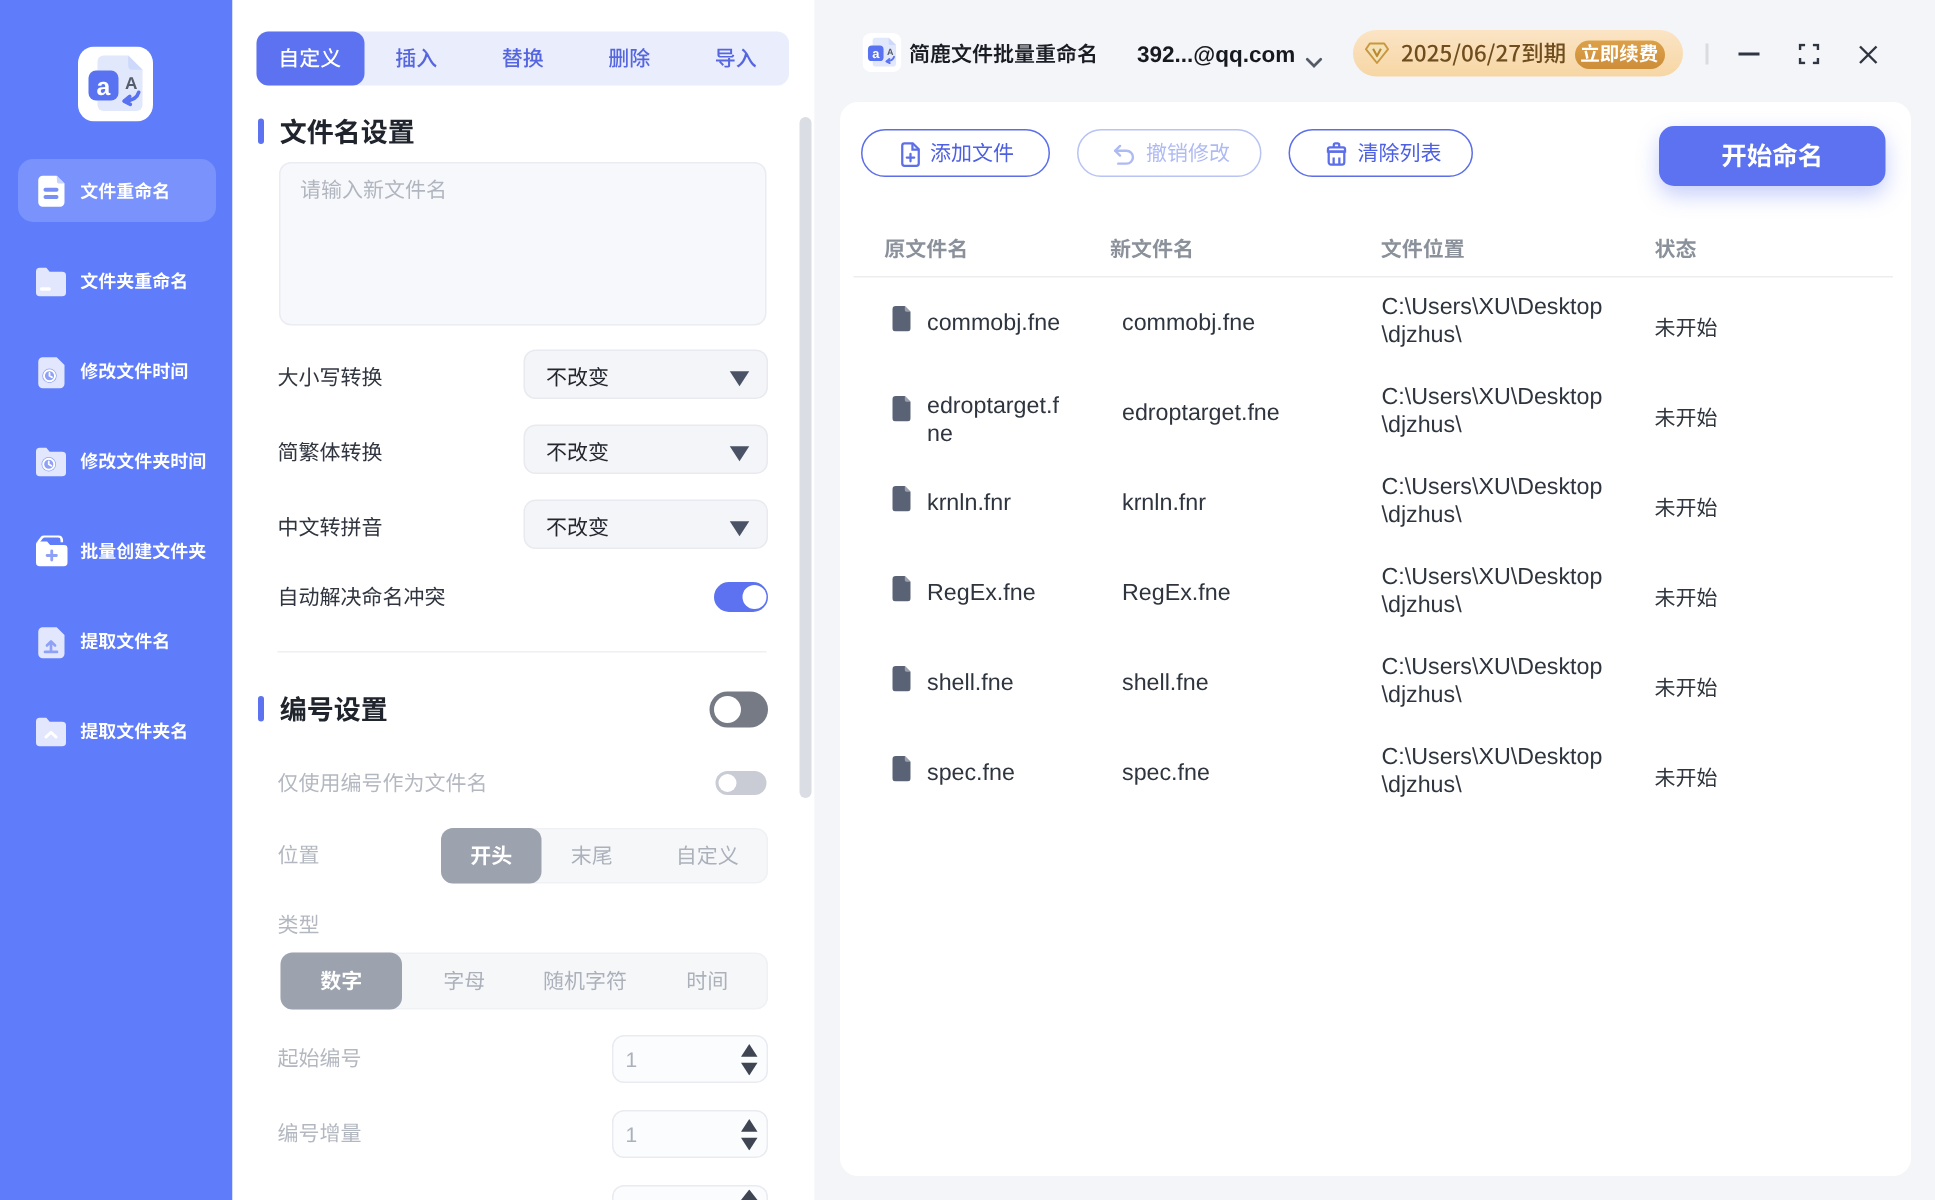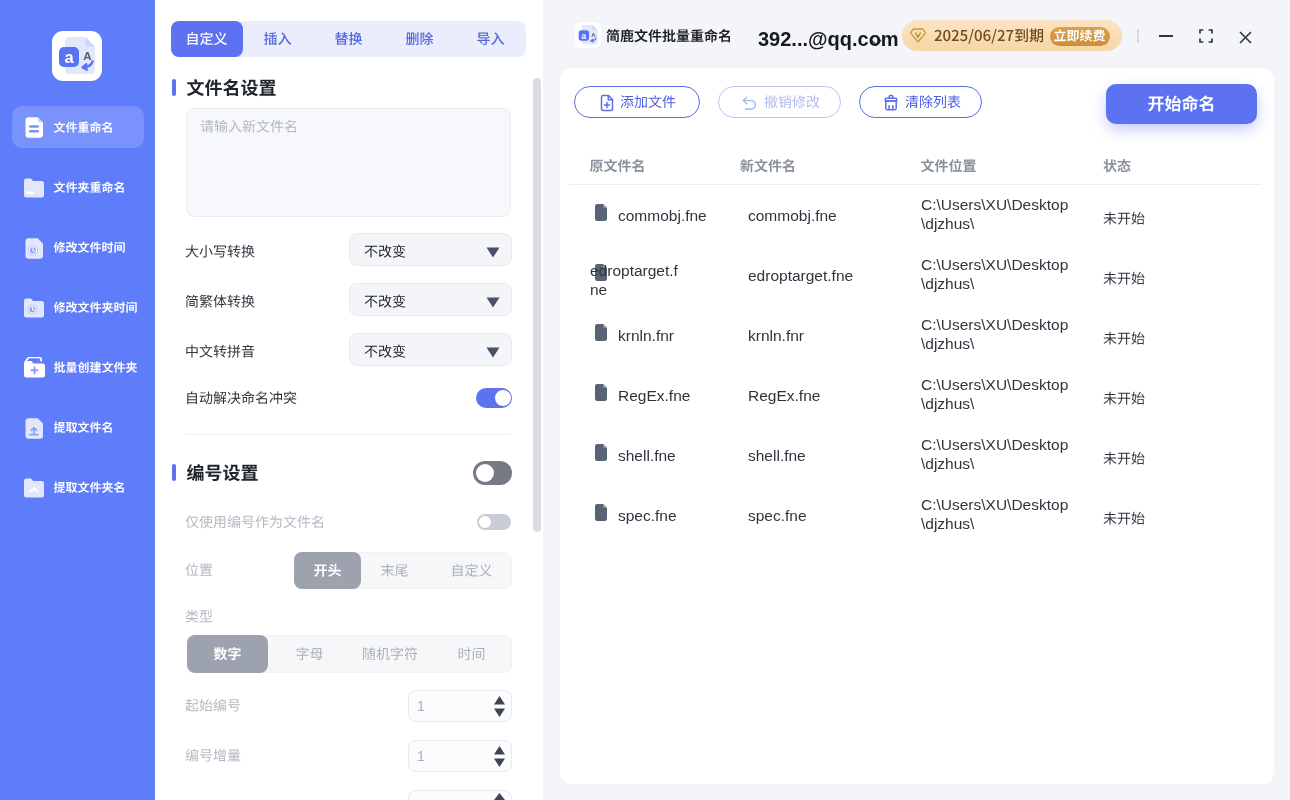--- a/index.html
+++ b/index.html
@@ -118,21 +118,21 @@
         <rect width="50" height="50" rx="11" fill="#fff"></rect>
         <path d="M13 10 a4 4 0 0 1 4-4 h16.5 L43 15.5 V39 a4 4 0 0 1-4 4 H17 a4 4 0 0 1-4-4 Z" fill="#e2e8fc"></path>
         <path d="M33.5 6 L43 15.5 h-7 a2.5 2.5 0 0 1-2.5-2.5 Z" fill="#cdd9fa"></path>
         <rect x="7" y="16" width="20" height="20" rx="5" fill="#5872f2"></rect>
         <text x="17" y="32" font-family="Liberation Sans,sans-serif" font-size="16.5" font-weight="bold" fill="#fff" text-anchor="middle">a</text>
         <text x="35.5" y="28.5" font-family="Liberation Sans,sans-serif" font-size="11.5" font-weight="bold" fill="#555c6a" text-anchor="middle">A</text>
         <path d="M40.5 30.5 q-1.5 5.5-9.5 5.8" stroke="#5872f2" stroke-width="2.4" fill="none" stroke-linecap="round"></path>
         <path d="M34.5 33.2 l-3.8 3.2 4.2 2.2" stroke="#5872f2" stroke-width="2.4" fill="none" stroke-linecap="round" stroke-linejoin="round"></path>
       </svg></div>
 
-  <div class="abs" style="left:215px;top:28px;font-size:20px;font-weight:bold;color:#16191f;z-index:5">392...@qq.com</div>
+  <div class="abs" style="left:215px;top:28px;font-size:15px;font-weight:bold;color:#16191f;z-index:5">392...@qq.com</div>
   <div class="abs" style="left:326.5px;top:32.5px"><svg width="12" height="8" viewBox="0 0 12 8" fill="none" stroke="#555b66" stroke-width="1.8">
         <path d="M1.5 1.5 L6 6 10.5 1.5" stroke-linecap="round"></path>
       </svg></div>
 
   <div class="abs" style="left:359px;top:20px;width:220px;height:31px;border-radius:16px;background:linear-gradient(180deg,#fbe4c5,#f6d6a4)"></div>
   <div class="abs" style="left:367px;top:28px;z-index:5"><svg width="16" height="15" viewBox="0 0 16 15">
         <path d="M3.2 1 h9.6 L15.4 4.8 8 14 0.6 4.8 Z" fill="#f3e2b6" stroke="#c9973f" stroke-width="1.3" stroke-linejoin="round"></path>
         <path d="M5.4 4.5 L8 9.4 10.6 4.5" fill="none" stroke="#bb8a30" stroke-width="1.4" stroke-linejoin="round"></path>
       </svg></div>
   <div class="abs" style="left:507px;top:26.5px;width:60px;height:19px;border-radius:10px;background:linear-gradient(180deg,#dda04a,#cd8d39)"></div>
@@ -174,21 +174,21 @@
       <path d="M1 2.2 A2.2 2.2 0 0 1 3.2 0 h6 L13 3.8 V14.8 a2.2 2.2 0 0 1-2.2 2.2 H3.2 A2.2 2.2 0 0 1 1 14.8 Z" fill="#5a6375"></path>
       <path d="M9.2 0 L13 3.8 h-2.7 a1.1 1.1 0 0 1-1.1-1.1 Z" fill="#9aa1ae"></path>
     </svg></div>
 <div class="cell" style="left:618px;top:206px;width:114px">commobj.fne</div>
 <div class="cell" style="left:748px;top:206px">commobj.fne</div>
 <div class="cell" style="left:921px;top:195px">C:\Users\XU\Desktop<br>\djzhus\</div>
 <div style="position:absolute;left:594px;top:264px"><svg width="14" height="17" viewBox="0 0 14 17">
       <path d="M1 2.2 A2.2 2.2 0 0 1 3.2 0 h6 L13 3.8 V14.8 a2.2 2.2 0 0 1-2.2 2.2 H3.2 A2.2 2.2 0 0 1 1 14.8 Z" fill="#5a6375"></path>
       <path d="M9.2 0 L13 3.8 h-2.7 a1.1 1.1 0 0 1-1.1-1.1 Z" fill="#9aa1ae"></path>
     </svg></div>
-<div class="cell" style="left:590px;top:261px;width:114px">edroptarget.f<br>ne</div>
+<div class="cell" style="left:618px;top:261px;width:114px">edroptarget.f<br>ne</div>
 <div class="cell" style="left:748px;top:266px">edroptarget.fne</div>
 <div class="cell" style="left:921px;top:255px">C:\Users\XU\Desktop<br>\djzhus\</div>
 <div style="position:absolute;left:594px;top:324px"><svg width="14" height="17" viewBox="0 0 14 17">
       <path d="M1 2.2 A2.2 2.2 0 0 1 3.2 0 h6 L13 3.8 V14.8 a2.2 2.2 0 0 1-2.2 2.2 H3.2 A2.2 2.2 0 0 1 1 14.8 Z" fill="#5a6375"></path>
       <path d="M9.2 0 L13 3.8 h-2.7 a1.1 1.1 0 0 1-1.1-1.1 Z" fill="#9aa1ae"></path>
     </svg></div>
 <div class="cell" style="left:618px;top:326px;width:114px">krnln.fnr</div>
 <div class="cell" style="left:748px;top:326px">krnln.fnr</div>
 <div class="cell" style="left:921px;top:315px">C:\Users\XU\Desktop<br>\djzhus\</div>
 <div style="position:absolute;left:594px;top:384px"><svg width="14" height="17" viewBox="0 0 14 17">

